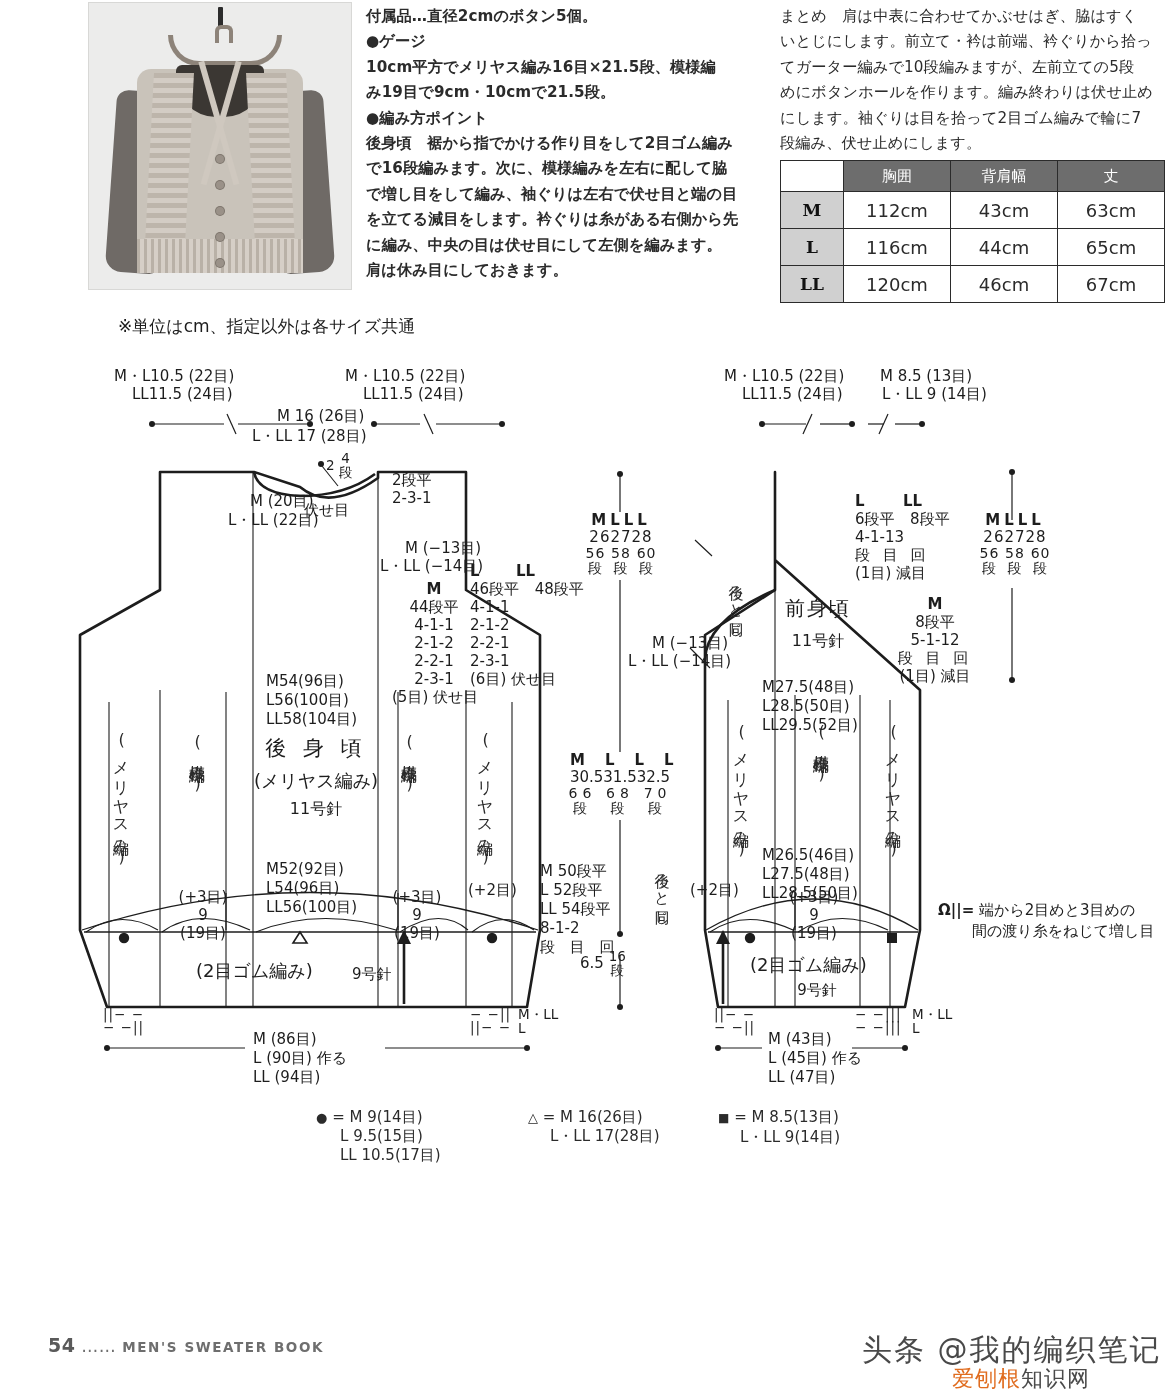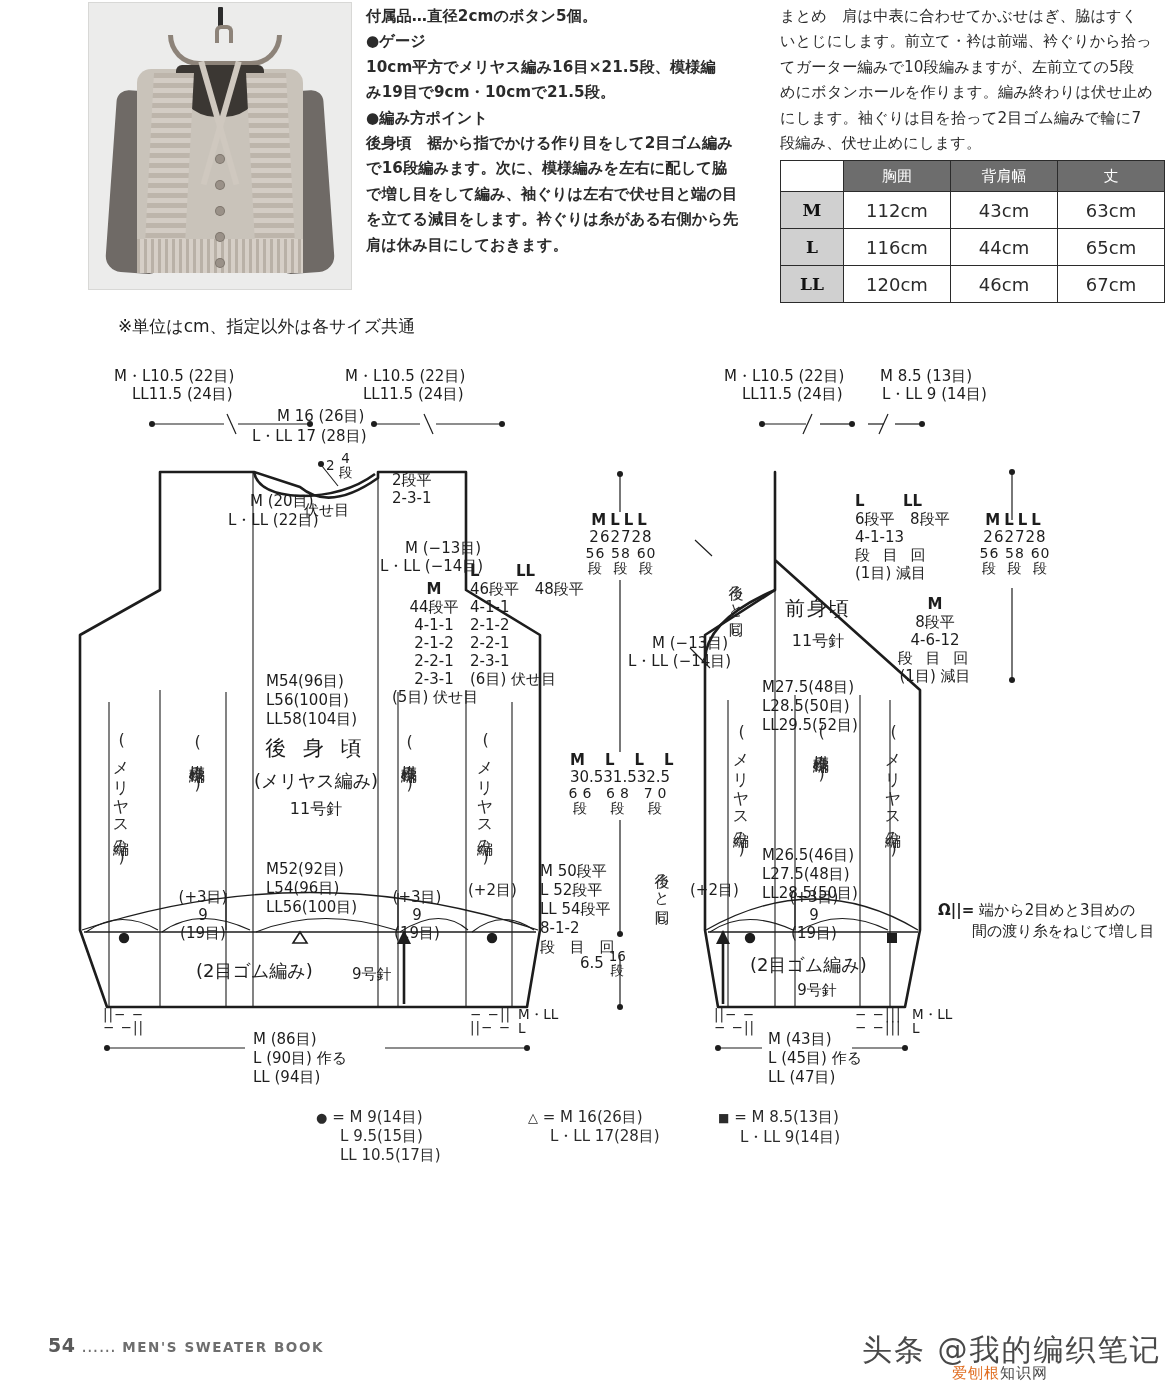--- a/index.html
+++ b/index.html
@@ -70,21 +70,21 @@
   .frac{display:inline-block;text-align:center;line-height:1.0;vertical-align:middle;}
   .frac .top{display:block;font-size:13.5px;}
   .frac .bot{display:block;font-size:13.5px;}
   .stackn{display:inline-block;text-align:center;line-height:15px;font-size:14px;vertical-align:middle;}
   
   #footer{left:48px;top:1334px;font-size:17px;color:#6e6e6e;letter-spacing:.5px;}
   #footer .pg{font-weight:bold;color:#5a5a5a;font-size:19px;}
   #footer .bk{font-size:13.5px;font-weight:bold;letter-spacing:1.6px;}
   #wm1{left:862px;top:1330px;font-size:30px;color:#3a3a3a;letter-spacing:2px;
       font-family:"DejaVu Sans","Liberation Sans",sans-serif;opacity:.92;}
-  #wm2{left:952px;top:1364px;font-size:15px;letter-spacing:1px;}
+  #wm2{left:952px;top:1364px;font-size:22px;letter-spacing:1px;}
   #wm2 .o{color:#e06c1f;}
   #wm2 .g{color:#4a4a4a;}
 </style>
 </head>
 <body>
 
 <div class="abs" id="photo">
   <div class="bg"></div>
   <div class="hookbar"></div>
   <div class="hangerhook"></div>
@@ -108,20 +108,21 @@
 <div class="abs jp" id="col1">
   <div>付属品…直径2cmのボタン5個。</div>
   <div>●ゲージ</div>
   <div>10cm平方でメリヤス編み16目×21.5段、模様編</div>
   <div>み19目で9cm・10cmで21.5段。</div>
   <div>●編み方ポイント</div>
   <div>後身頃　裾から指でかける作り目をして2目ゴム編み</div>
   <div>で16段編みます。次に、模様編みを左右に配して脇</div>
   <div>で増し目をして編み、袖ぐりは左右で伏せ目と端の目</div>
   <div>を立てる減目をします。衿ぐりは糸がある右側から先</div>
+  <div>に編み、中央の目は伏せ目にして左側を編みます。</div>
   <div>肩は休み目にしておきます。</div>
 </div>
 
 <div class="abs jp" id="col2">
   <div>まとめ　肩は中表に合わせてかぶせはぎ、脇はすく</div>
   <div>いとじにします。前立て・衿は前端、衿ぐりから拾っ</div>
   <div>てガーター編みで10段編みますが、左前立ての5段</div>
   <div>めにボタンホールを作ります。編み終わりは伏せ止め</div>
   <div>にします。袖ぐりは目を拾って2目ゴム編みで輪に7</div>
   <div>段編み、伏せ止めにします。</div>
@@ -511,21 +512,21 @@
     <span>8段平</span>
   </div>
   <div class="c" style="width:96px">4-1-13</div>
   <div class="c" style="width:96px;letter-spacing:4px">段 目 回</div>
   <div>(1目) 減目</div>
 </div>
 
 <div class="abs dlabel c" style="left:890px;top:595px;width:90px;line-height:18px">
   <div style="font-weight:bold">M</div>
   <div>8段平</div>
-  <div>4-6-12</div>
+  <div>5-1-12</div>
   <div style="letter-spacing:4px">段 目 回</div>
   <div>(1目) 減目</div>
 </div>
 
 <div class="abs dlabel" style="left:652px;top:635px">M (−13目)</div>
 <div class="abs dlabel" style="left:628px;top:653px">L・LL (−14目)</div>
 
 <div class="abs dlabel c" style="left:972px;top:512px;width:86px;line-height:17px">
   <div style="font-weight:bold;letter-spacing:4px">
     <span>M</span><span>L</span><span>LL</span>

